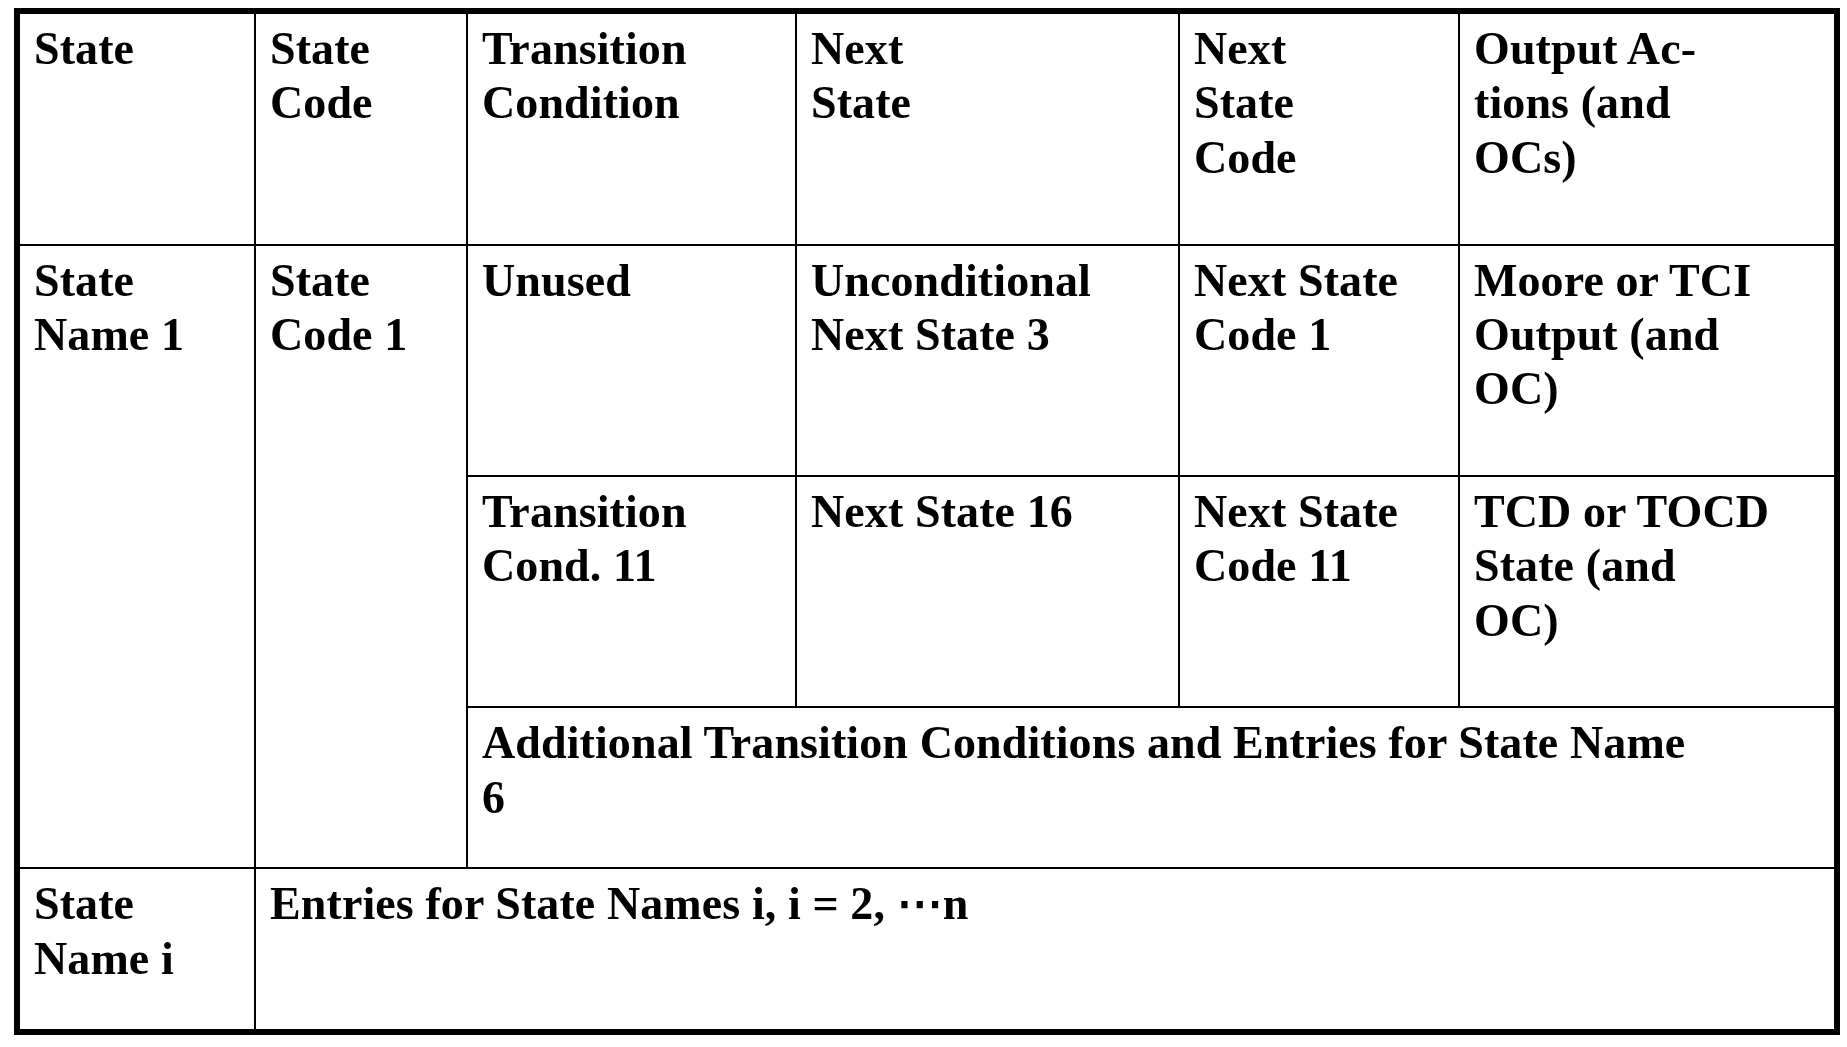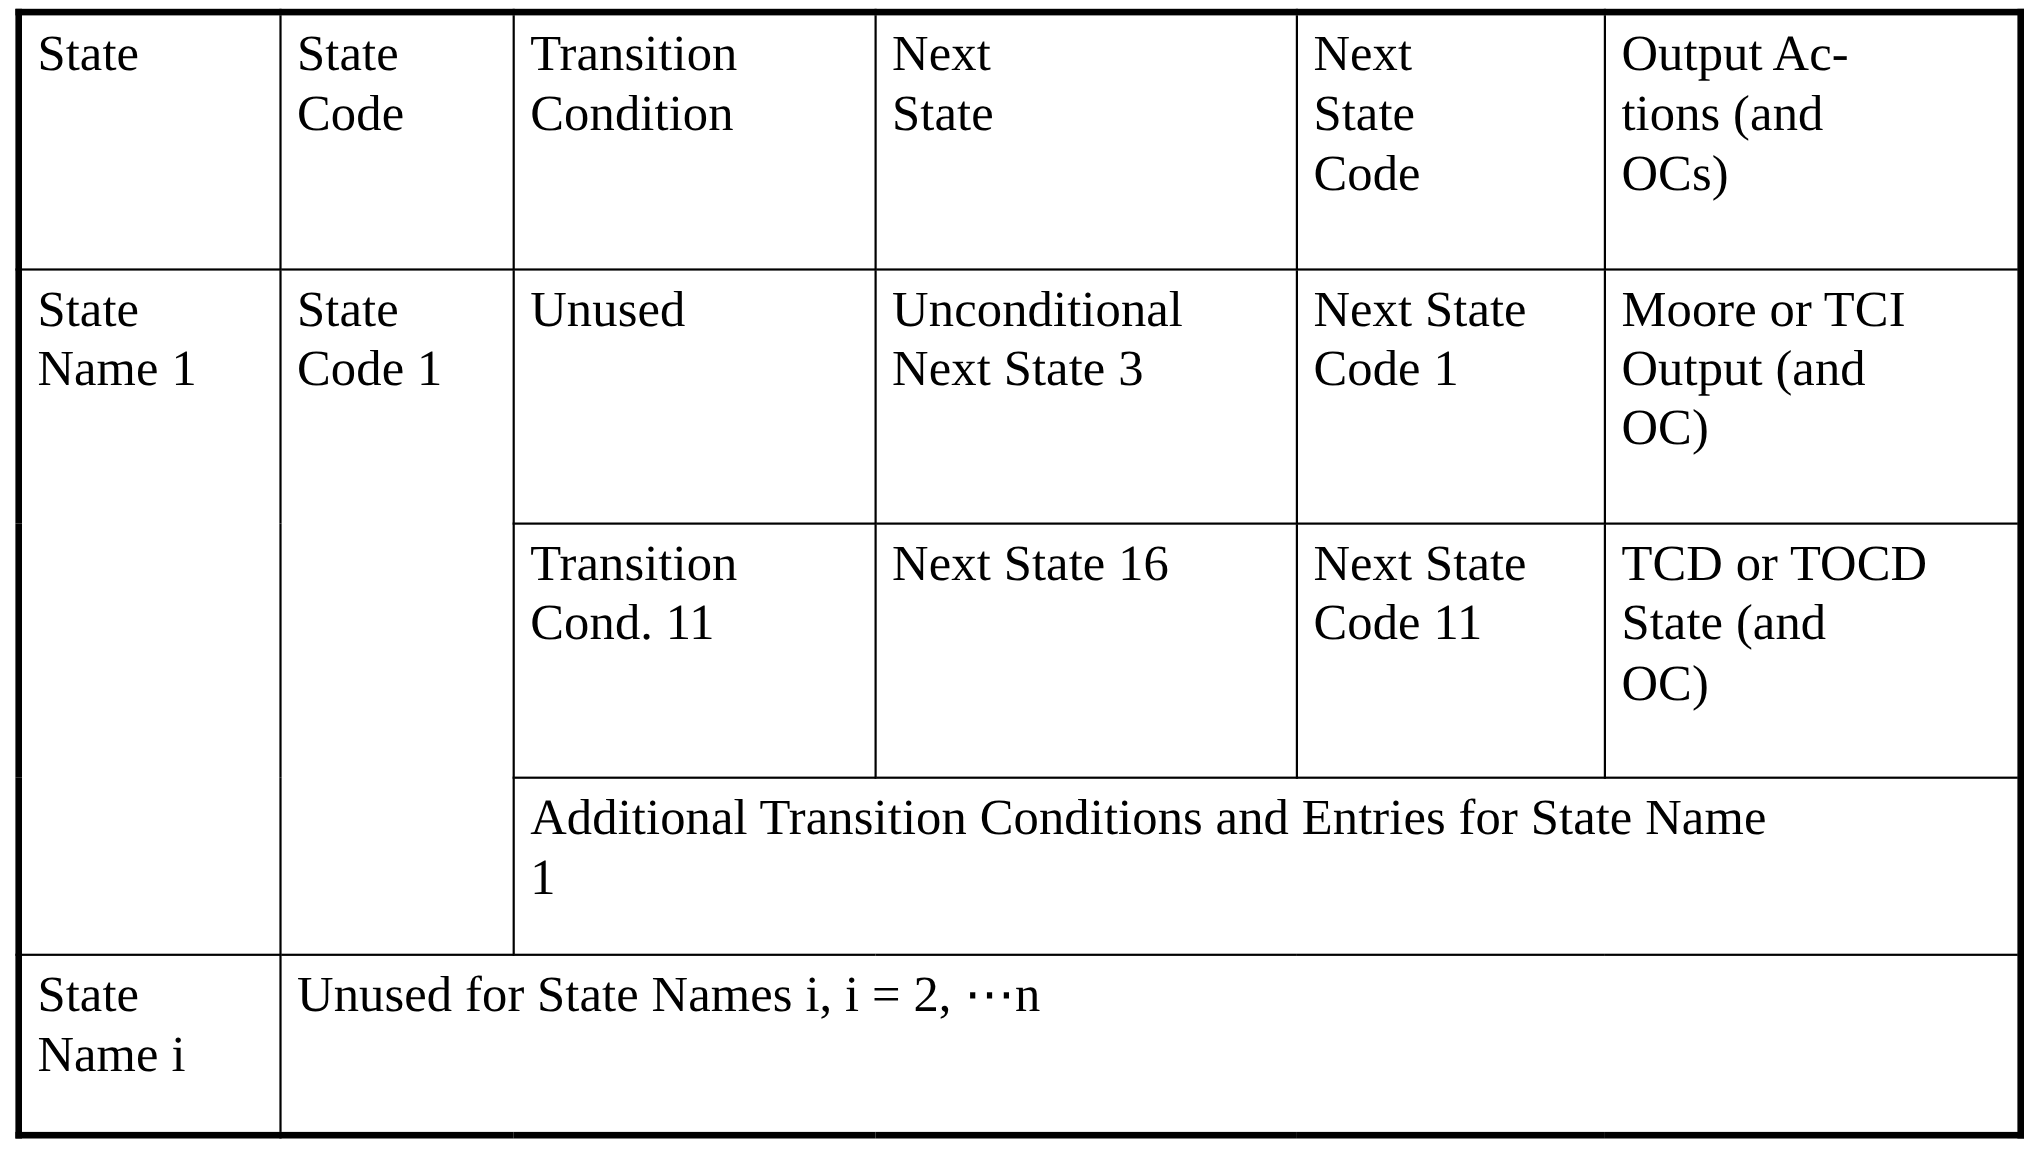--- a/index.html
+++ b/index.html
@@ -34,21 +34,21 @@
     border: 6px solid #000000;
     background: #ffffff;
   }
 
   .fsm-table td {
     border: 2px solid #000000;
     vertical-align: top;
     padding: 8px 12px 6px 14px;
     font-size: 46px;
     line-height: 1.18;
-    font-weight: 400;
+    font-weight: 700;
     letter-spacing: 0.1px;
     word-wrap: break-word;
     overflow-wrap: break-word;
   }
 
   
   .fsm-table tr:first-child td { border-top: none; }
   .fsm-table tr:last-child td { border-bottom: none; }
   .fsm-table td:first-child { border-left: none; }
   .fsm-table td:last-child { border-right: none; }
@@ -158,30 +158,30 @@
         <td class="wide-cell">
           <span class="cell-text">TCD or TOCD
 State (and
 OC)</span>
         </td>
       </tr>
 
       <tr>
         <td colspan="4" class="wide-cell">
           <span class="cell-text">Additional Transition Conditions and Entries for State Name
-1</span>
+6</span>
         </td>
       </tr>
 
       <tr>
         <td>
           <span class="cell-text">State
 Name i</span>
         </td>
         <td colspan="5" class="wide-cell">
-          <span class="cell-text">Unused for State Names i,  i = 2, ⋯n</span>
+          <span class="cell-text">Entries for State Names i,  i = 2, ⋯n</span>
         </td>
       </tr>
 
     </tbody>
   </table>
 
 </div>
 
 </body></html>

